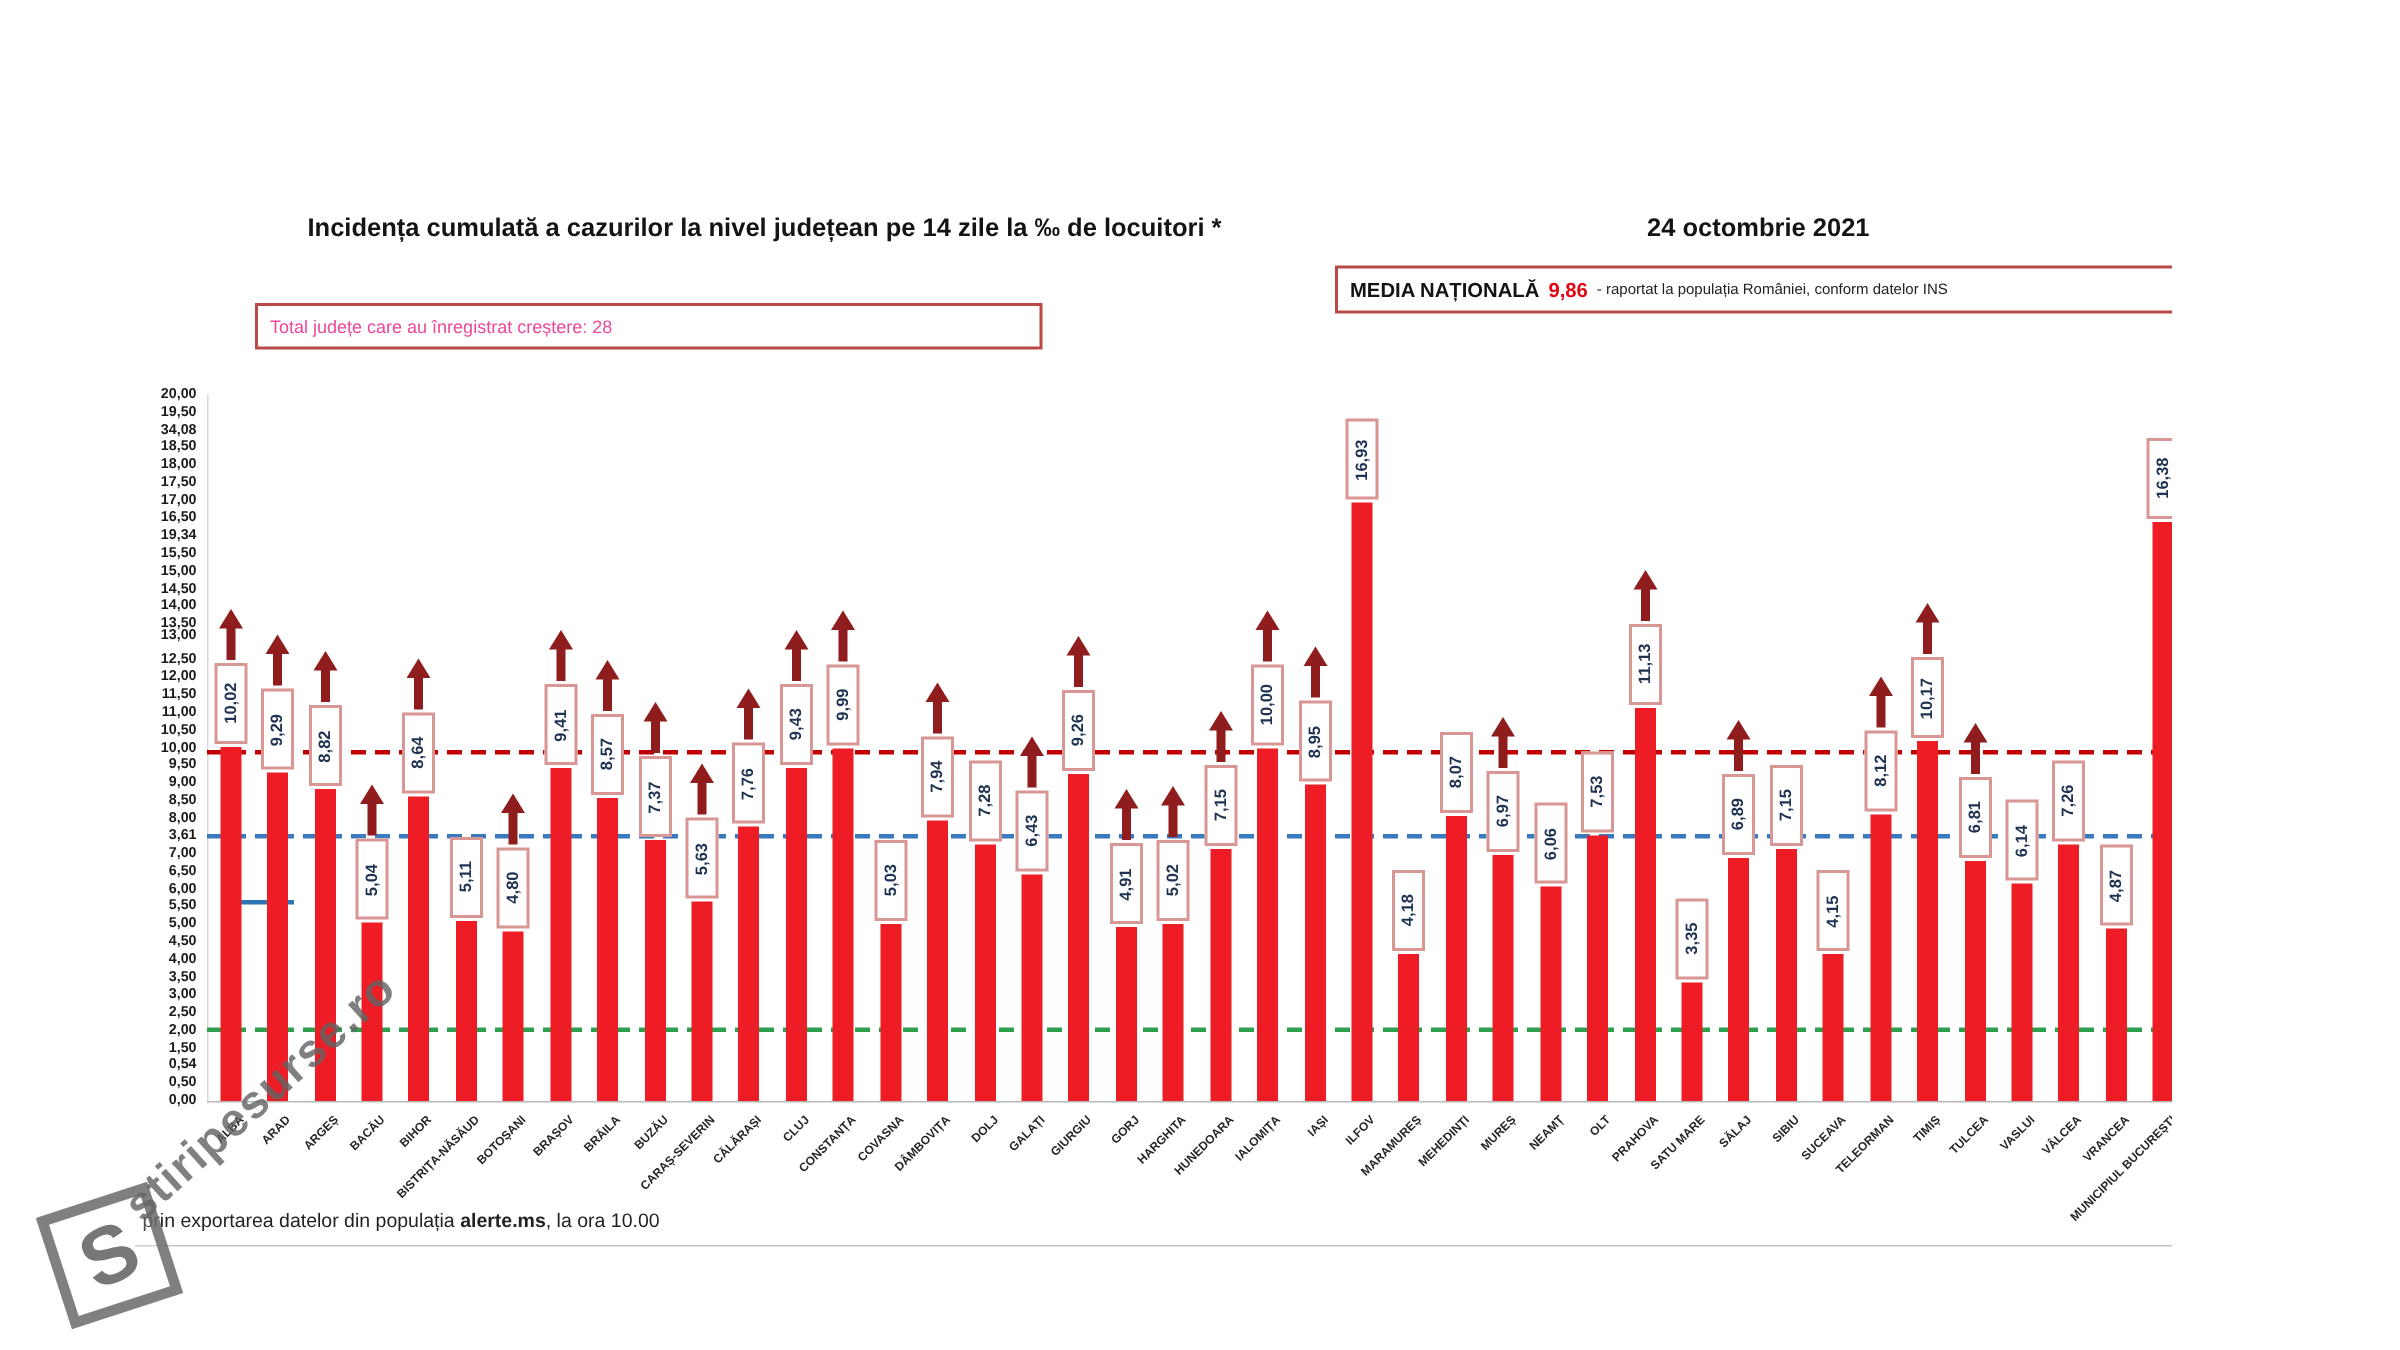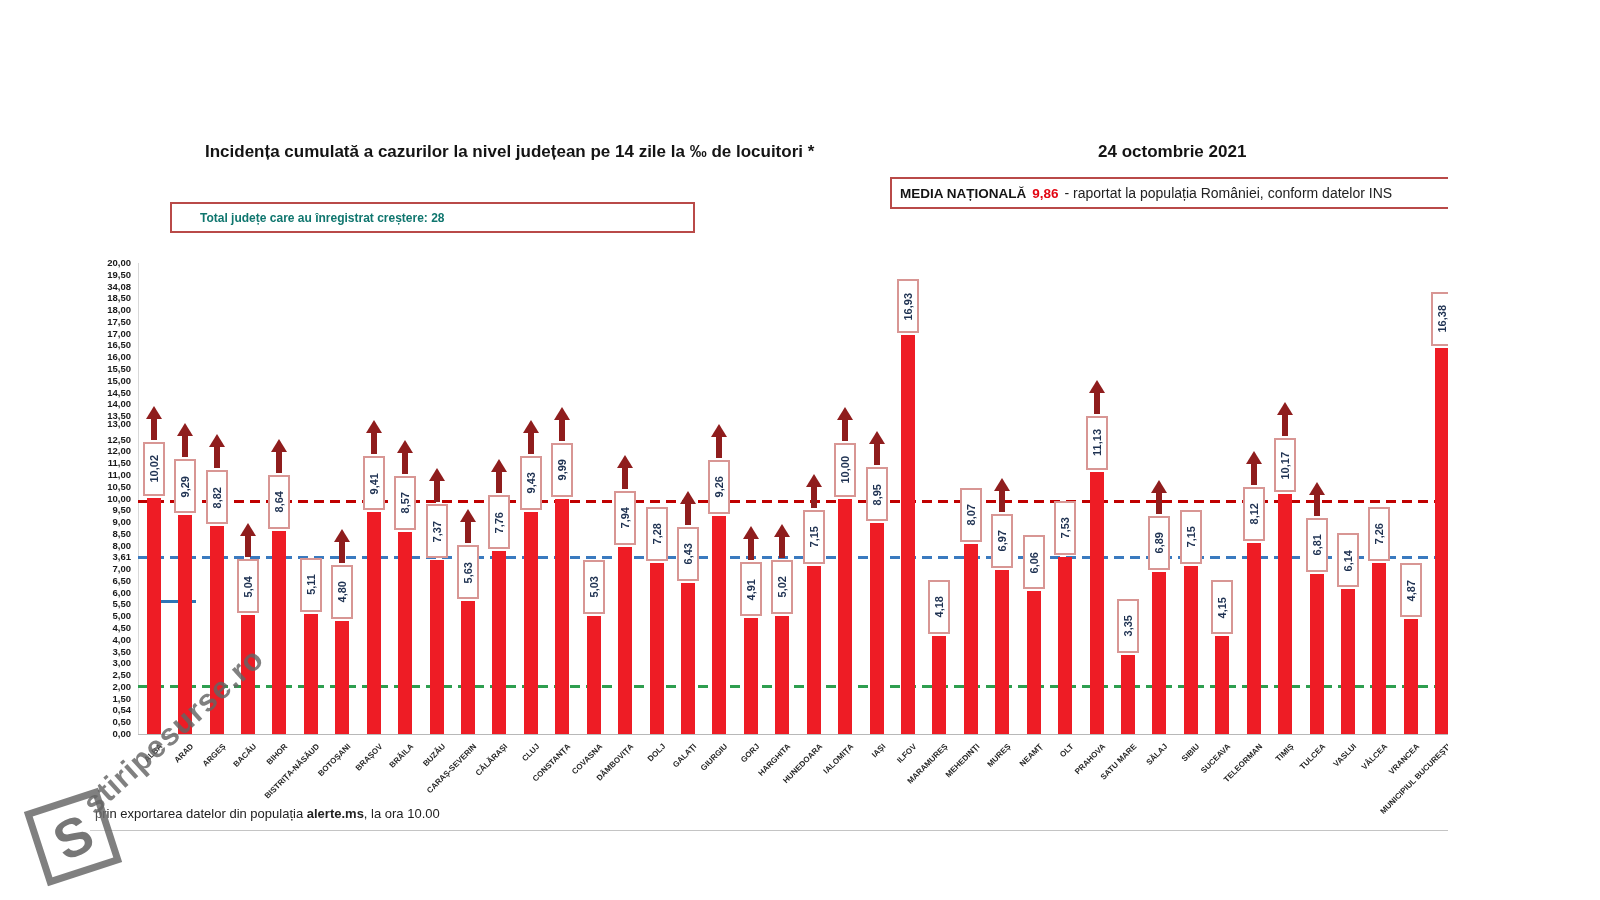--- a/index.html
+++ b/index.html
@@ -4,24 +4,24 @@
 <style>
   html,body{margin:0;padding:0;background:#ffffff;}
   .page{position:relative;width:1448px;height:900px;background:#ffffff;overflow:hidden;
         font-family:"Liberation Sans", sans-serif;}
   .title{position:absolute;left:205px;top:142px;width:740px;font-size:17px;font-weight:bold;color:#141414;}
   .date{position:absolute;left:1098px;top:142px;font-size:17px;font-weight:bold;color:#141414;}
   .media-box{position:absolute;left:890px;top:177px;width:563px;height:28px;border:2px solid #b94a48;
              display:flex;align-items:center;padding-left:8px;background:#fff;white-space:nowrap;}
   .media-label{font-size:13.5px;font-weight:bold;color:#141414;}
   .media-value{font-size:13.5px;font-weight:bold;color:#e30613;margin-left:6px;}
-  .media-note{font-size:14px;color:#222;margin-left:6px;}
+  .media-note{font-size:10px;color:#222;margin-left:6px;}
   .total-box{position:absolute;left:170px;top:202px;width:513px;height:27px;border:2px solid #b94a48;
              display:flex;align-items:center;padding-left:8px;background:#fff;}
-  .total-label{font-size:12px;font-weight:bold;color:#0f766e;margin-left:20px;}
+  .total-label{font-size:12px;font-weight:normal;color:#ec4899;}
   .chart{position:absolute;left:0;top:0;width:1600px;height:900px;}
   .ytick{position:absolute;width:40px;text-align:right;font-size:9.5px;font-weight:bold;color:#1a1a1a;line-height:10px;}
   .spine-left{position:absolute;width:1px;background:#d8d8d8;}
   .baseline{position:absolute;height:1px;background:#b8b8b8;}
   .refline{position:absolute;height:3px;}
   .stray{position:absolute;height:3px;background:#2e75b6;}
   .bar{position:absolute;background:#ee1c25;}
   .vbox{position:absolute;width:18px;height:50px;border:2px solid #d89694;background:#ffffff;
         display:flex;align-items:center;justify-content:center;}
   .vtext{writing-mode:vertical-rl;transform:rotate(180deg);font-size:11px;font-weight:bold;color:#1f3252;
@@ -64,21 +64,21 @@
       <div class="spine-left" style="left: 138px; top: 263px; height: 471px;"></div>
       <div class="baseline" style="left: 138px; top: 734px; width: 1320px;"></div>
       <div class="ytick" style="left: 91px; top: 258px;">20,00</div>
       <div class="ytick" style="left: 91px; top: 269.775px;">19,50</div>
       <div class="ytick" style="left: 91px; top: 281.55px;">34,08</div>
       <div class="ytick" style="left: 91px; top: 293.325px;">18,50</div>
       <div class="ytick" style="left: 91px; top: 305.1px;">18,00</div>
       <div class="ytick" style="left: 91px; top: 316.875px;">17,50</div>
       <div class="ytick" style="left: 91px; top: 328.65px;">17,00</div>
       <div class="ytick" style="left: 91px; top: 340.425px;">16,50</div>
-      <div class="ytick" style="left: 91px; top: 352.2px;">16,00</div>
+      <div class="ytick" style="left: 91px; top: 352.2px;">19,34</div>
       <div class="ytick" style="left: 91px; top: 363.975px;">15,50</div>
       <div class="ytick" style="left: 91px; top: 375.75px;">15,00</div>
       <div class="ytick" style="left: 91px; top: 387.525px;">14,50</div>
       <div class="ytick" style="left: 91px; top: 399.3px;">14,00</div>
       <div class="ytick" style="left: 91px; top: 411.075px;">13,50</div>
       <div class="ytick" style="left: 91px; top: 419px;">13,00</div>
       <div class="ytick" style="left: 91px; top: 434.625px;">12,50</div>
       <div class="ytick" style="left: 91px; top: 446.4px;">12,00</div>
       <div class="ytick" style="left: 91px; top: 458.175px;">11,50</div>
       <div class="ytick" style="left: 91px; top: 469.95px;">11,00</div>

